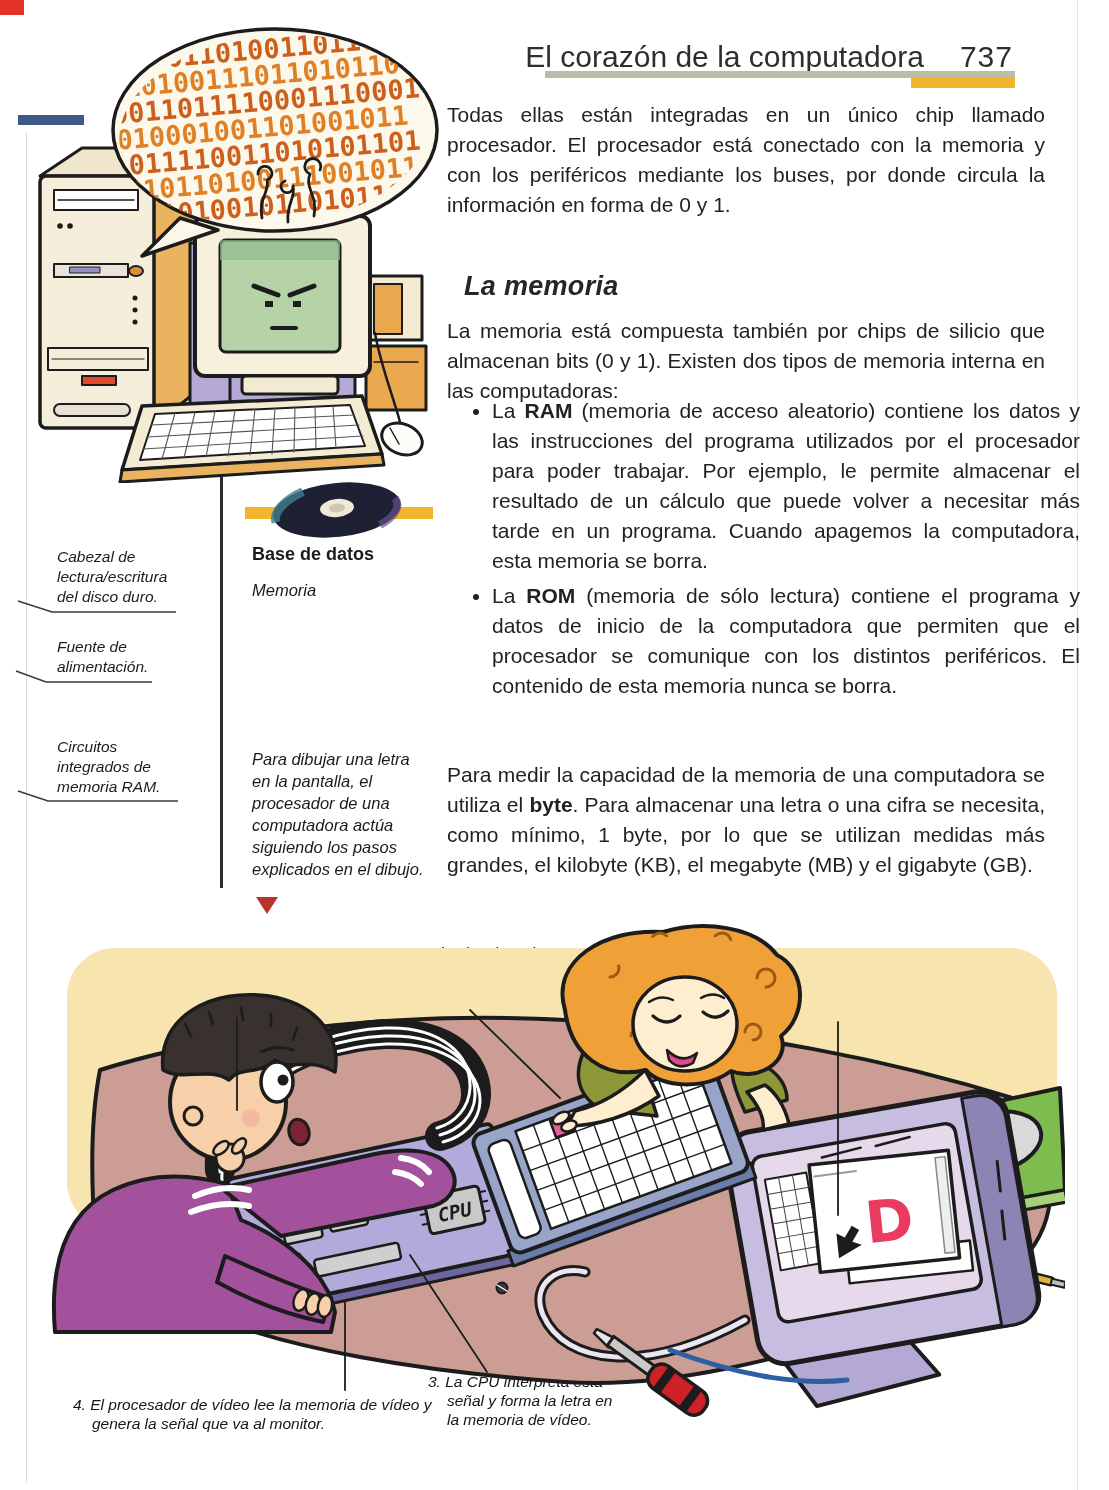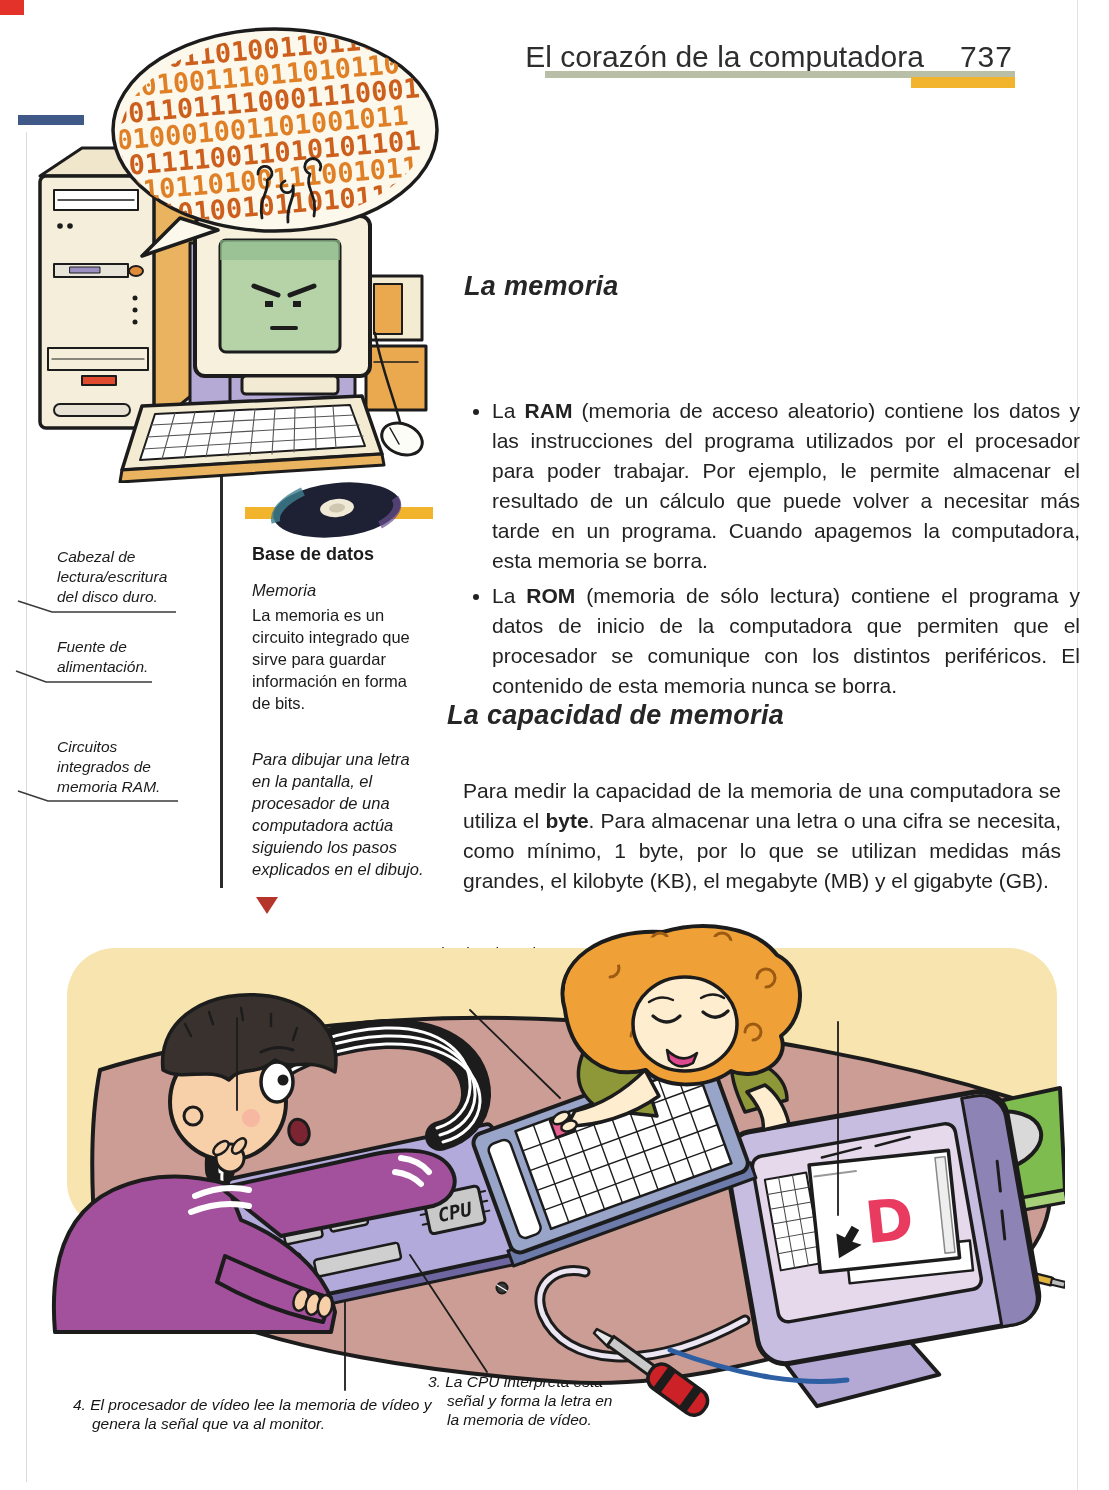--- a/index.html
+++ b/index.html
@@ -66,38 +66,38 @@
   <div class="scan-edge-right"></div>
   <div class="corner-red"></div>
   <div class="bar-blue"></div>
 
   <div class="header">
     <span>El corazón de la computadora</span><span class="pgnum">737</span>
   </div>
   <div class="header-line"></div>
   <div class="header-accent"></div>
 
+  <p class="col p-intro" style="margin:0;position:absolute;">Todas ellas están integradas en un único chip llamado procesador. El procesador está conectado con la memoria y con los periféricos mediante los buses, por donde circula la información en forma de 0 y 1.</p>
 
   <h2 class="h1 h-memoria" style="margin:17px;">La memoria</h2>
+  <p class="col p-mem" style="margin:0;position:absolute;">La memoria está compuesta también por chips de silicio que almacenan bits (0 y 1). Existen dos tipos de memoria interna en las computadoras:</p>
 
   <ul class="col bullets" style="position:absolute;">
     <li><span>La </span><span class="term">RAM</span><span> (memoria de acceso aleatorio) contiene los datos y las instrucciones del programa utilizados por el procesador para poder trabajar. Por ejemplo, le permite almacenar el resultado de un cálculo que puede volver a necesitar más tarde en un programa. Cuando apagemos la computadora, esta memoria se borra.</span></li>
     <li><span>La </span><span class="term">ROM</span><span> (memoria de sólo lectura) contiene el programa y datos de inicio de la computadora que permiten que el procesador se comunique con los distintos periféricos. El contenido de esta memoria nunca se borra.</span></li>
   </ul>
 
-  <h2 class="h1 h-cap" style="margin:0;">La capacidad de memoria</h2>
-  <p class="col p-cap" style="margin:16px;position:absolute;"><span>Para medir la capacidad de la memoria de una computadora se utiliza el </span><span class="term">byte</span><span>. Para almacenar una letra o una cifra se necesita, como mínimo, 1 byte, por lo que se utilizan medidas más grandes, el kilobyte (KB), el megabyte (MB) y el gigabyte (GB).</span></p>
+  <p class="col p-cap" style="margin:0;position:absolute;"><span>Para medir la capacidad de la memoria de una computadora se utiliza el </span><span class="term">byte</span><span>. Para almacenar una letra o una cifra se necesita, como mínimo, 1 byte, por lo que se utilizan medidas más grandes, el kilobyte (KB), el megabyte (MB) y el gigabyte (GB).</span></p>
 
   <div class="side-label" id="lab1">Cabezal de lectura/escritura del disco duro.</div>
   <div class="side-label" id="lab2">Fuente de alimentación.</div>
   <div class="side-label" id="lab3">Circuitos integrados de memoria RAM.</div>
 
   <div class="cap cap-title">Base de datos</div>
   <div class="cap cap-sub">Memoria</div>
-  <div class="cap cap-body">La memoria es un circuito integrado que sirve para guardar información en forma de bits.</div>
   <div class="cap cap-note">Para dibujar una letra en la pantalla, el procesador de una computadora actúa siguiendo los pasos explicados en el dibujo.</div>
   <div class="red-triangle"></div>
   <div class="divider"></div>
 
   <div class="ann" id="ann1"><span>1.</span> <span>Al pulsar la tecla se cierra un circuito eléctrico.</span></div>
   <div class="ann" id="ann2"><span>2.</span> <span>La señal producida por la tecla llega a la computadora.</span></div>
   <div class="ann" id="ann3"><span>3.</span> <span>La CPU interpreta esta señal y forma la letra en la memoria de vídeo.</span></div>
   <div class="ann" id="ann4"><span>4.</span> <span>El procesador de vídeo lee la memoria de vídeo y genera la señal que va al monitor.</span></div>
   <div class="ann" id="ann5"><span>5.</span> <span>El monitor muestra la imagen que representa la señal que recibe.</span></div>
 

